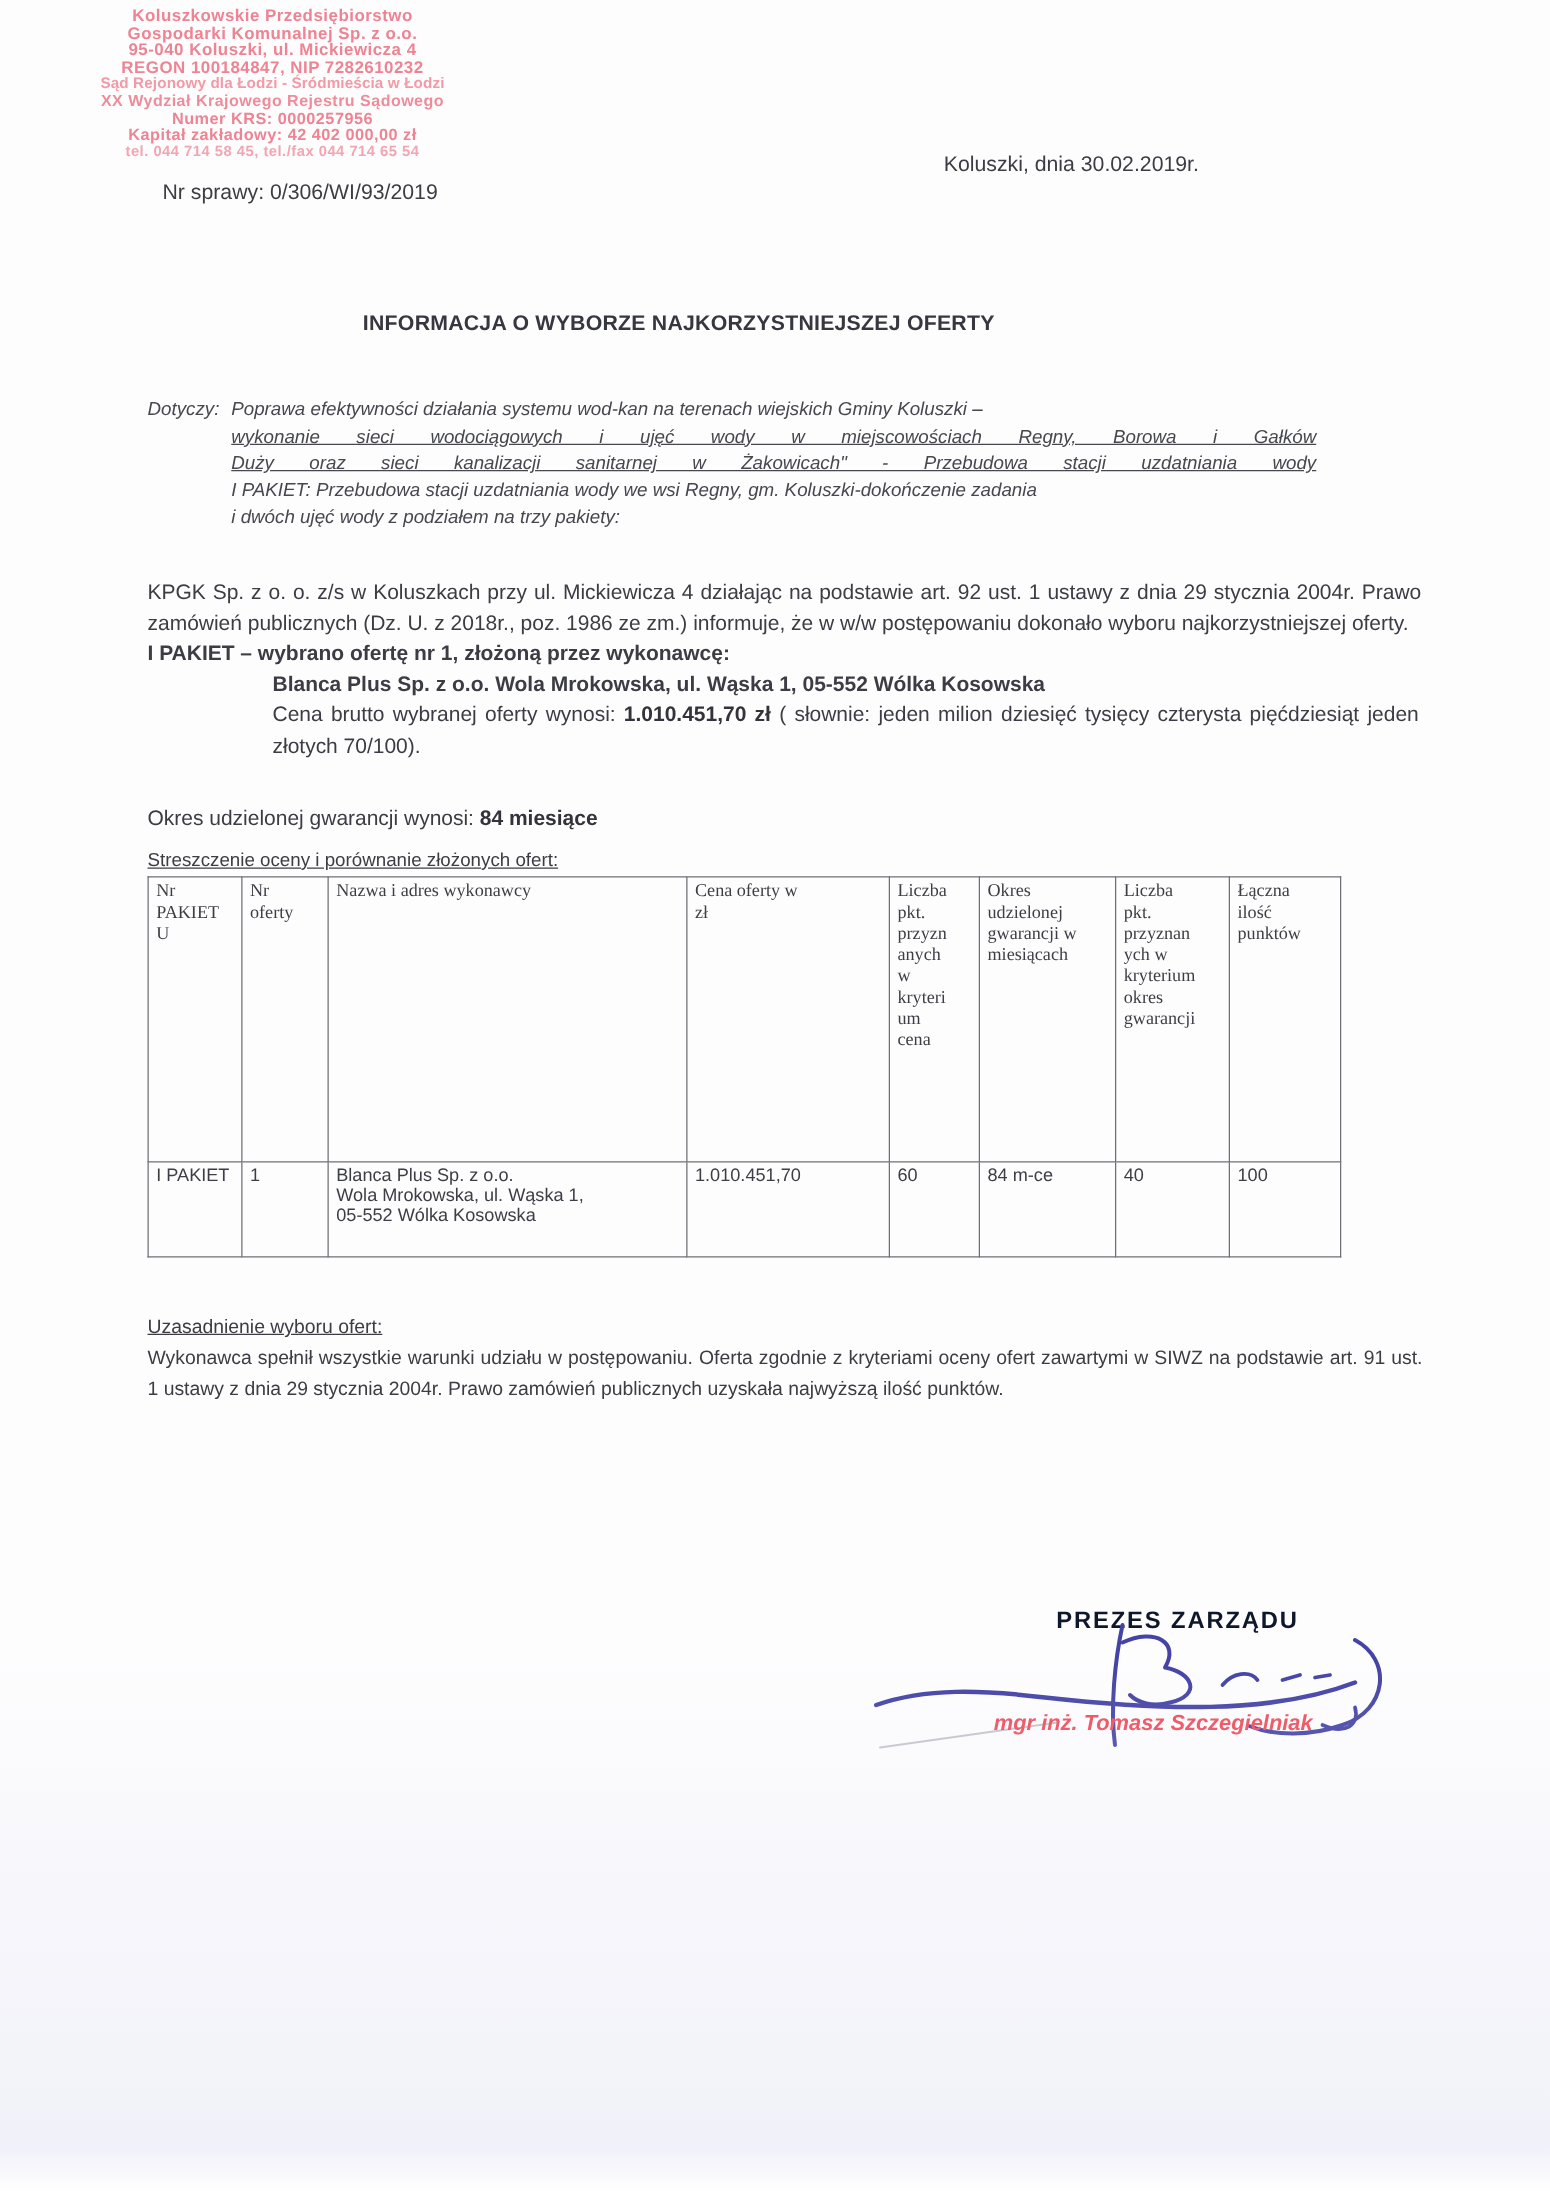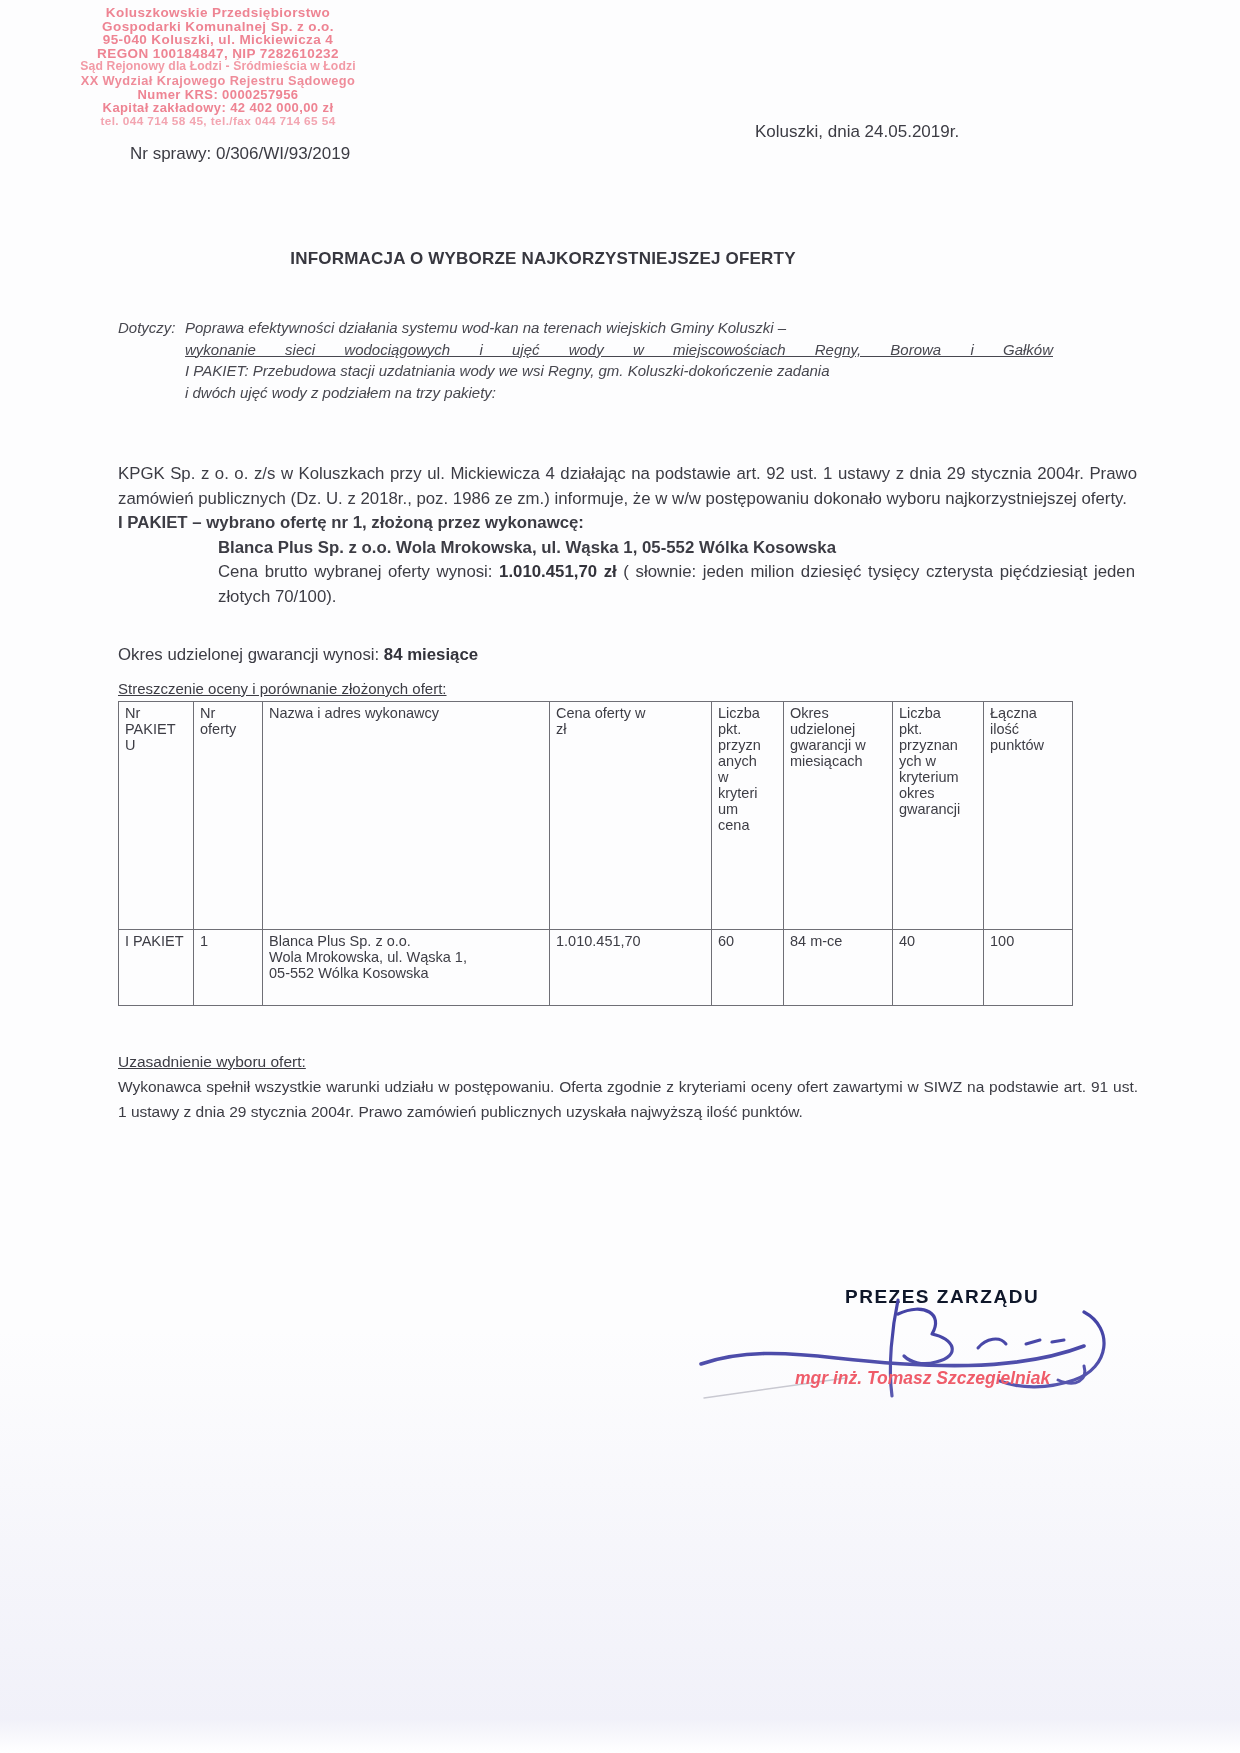--- a/index.html
+++ b/index.html
@@ -53,21 +53,21 @@
 
   .table-caption{position:absolute;left:118px;top:680px;font-size:15px;text-decoration:underline;}
 
   table.offers{
     position:absolute;left:118px;top:701px;border-collapse:collapse;table-layout:fixed;
     font-size:14.5px;color:#3d3d45;
   }
   table.offers th,table.offers td{
     border:1.4px solid #6f6f76;padding:3px 6px;vertical-align:top;text-align:left;font-weight:400;
   }
-  tr.hdr{height:228px;}
+  tr.hdr{height:228px;font-family:Liberation Serif, serif;}
   tr.data{height:76px;}
   td.c-pakiet{vertical-align:bottom;padding-bottom:9px;}
   td.c-oferta{text-align:center;font-weight:700;}
   td.c-wyk{font-weight:700;vertical-align:middle;}
   td.c-cena{text-align:center;vertical-align:middle;}
   td.c-num{text-align:center;vertical-align:middle;font-weight:700;margin-left:48px;}
 
   .justification{position:absolute;left:118px;top:1049px;width:1020px;font-size:15.5px;line-height:25px;}
   .justification .heading{text-decoration:underline;}
   .justification p{margin:0;text-align:justify;}
@@ -97,30 +97,31 @@
     <div class="s2">Gospodarki Komunalnej Sp. z o.o.</div>
     <div class="s3">95-040 Koluszki, ul. Mickiewicza 4</div>
     <div class="s4">REGON 100184847, NIP 7282610232</div>
     <div class="s5">Sąd Rejonowy dla Łodzi - Śródmieścia w Łodzi</div>
     <div class="s6">XX Wydział Krajowego Rejestru Sądowego</div>
     <div class="s7">Numer KRS: 0000257956</div>
     <div class="s8">Kapitał zakładowy: 42 402 000,00 zł</div>
     <div class="s9">tel. 044 714 58 45, tel./fax 044 714 65 54</div>
   </div>
 
-  <div class="place-date">Koluszki, dnia 24.05.2019r.</div>
+  <div class="place-date">Koluszki, dnia 30.02.2019r.</div>
   <div class="case-number">Nr sprawy: 0/306/WI/93/2019</div>
 
   <div class="title">INFORMACJA O WYBORZE NAJKORZYSTNIEJSZEJ OFERTY</div>
 
   <div class="subject">
     <span class="label">Dotyczy:</span>
     <div class="lines">
       <div>Poprawa efektywności działania systemu wod-kan na terenach wiejskich Gminy Koluszki –</div>
       <div class="stretch">wykonanie sieci wodociągowych i ujęć wody w miejscowościach Regny, Borowa i Gałków</div>
+      <div class="stretch">Duży oraz sieci kanalizacji sanitarnej w Żakowicach" - Przebudowa stacji uzdatniania wody</div>
       <div>I PAKIET: Przebudowa stacji uzdatniania wody we wsi Regny, gm. Koluszki-dokończenie zadania</div>
       <div>i dwóch ujęć wody  z podziałem na trzy pakiety:</div>
     </div>
   </div>
 
   <div class="letter-body">
     <p>KPGK Sp. z o. o. z/s w Koluszkach przy ul. Mickiewicza 4 działając na podstawie art. 92 ust. 1 ustawy z dnia 29 stycznia 2004r. Prawo zamówień publicznych (Dz. U. z 2018r., poz. 1986 ze zm.) informuje, że w w/w  postępowaniu dokonało wyboru najkorzystniejszej oferty.</p>
     <p class="no-just heading-bold">I PAKIET – wybrano ofertę nr 1, złożoną przez wykonawcę:</p>
     <div class="indent">
       <p class="no-just heading-bold">Blanca Plus Sp. z o.o. Wola Mrokowska, ul. Wąska 1, 05-552 Wólka Kosowska</p>

